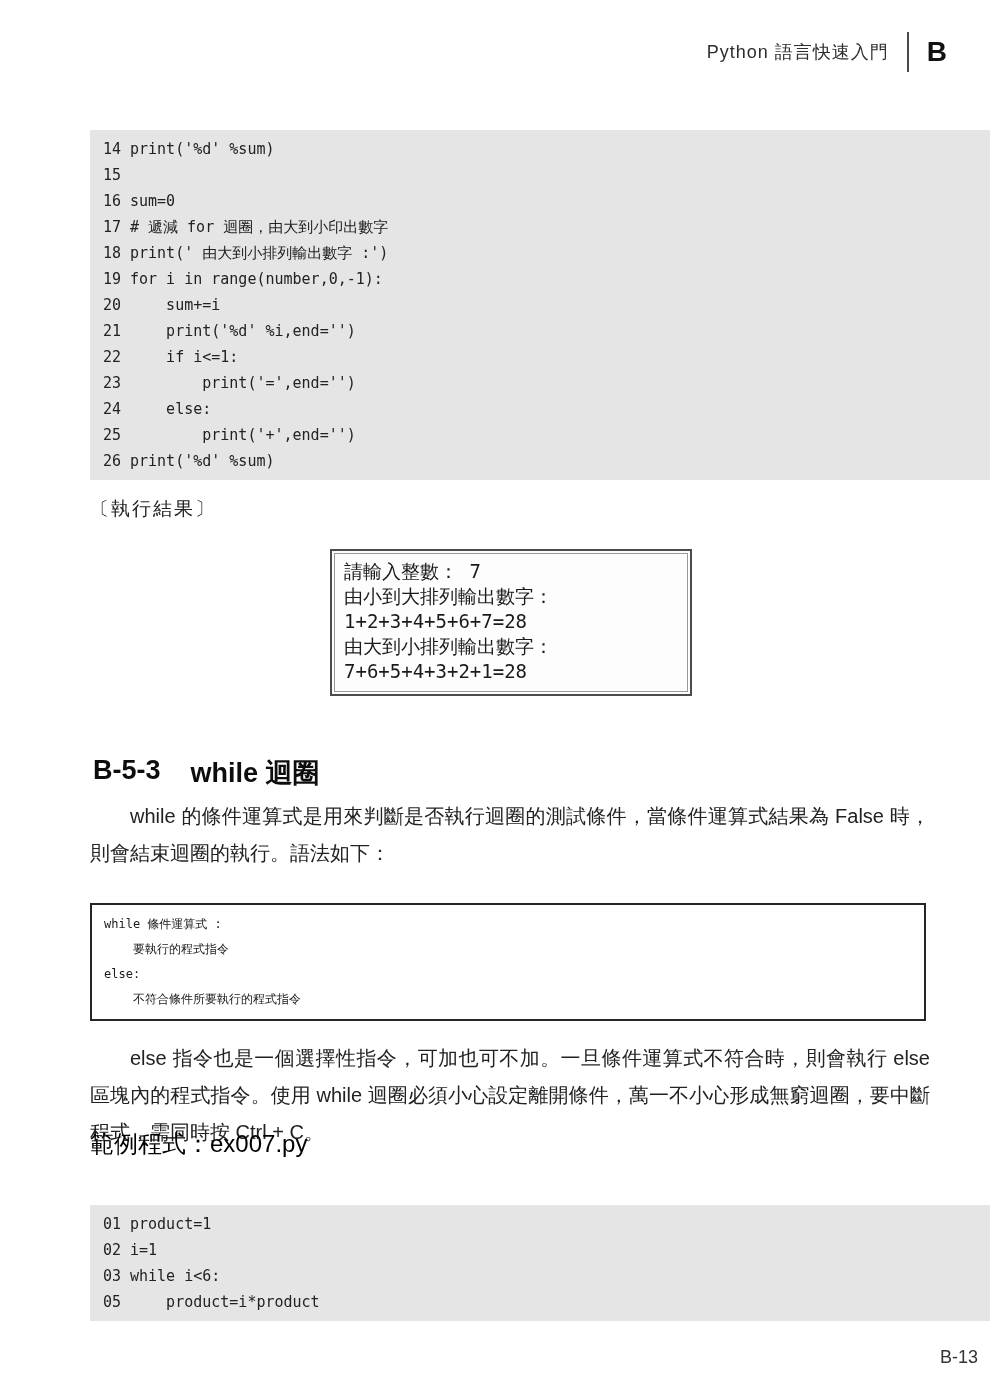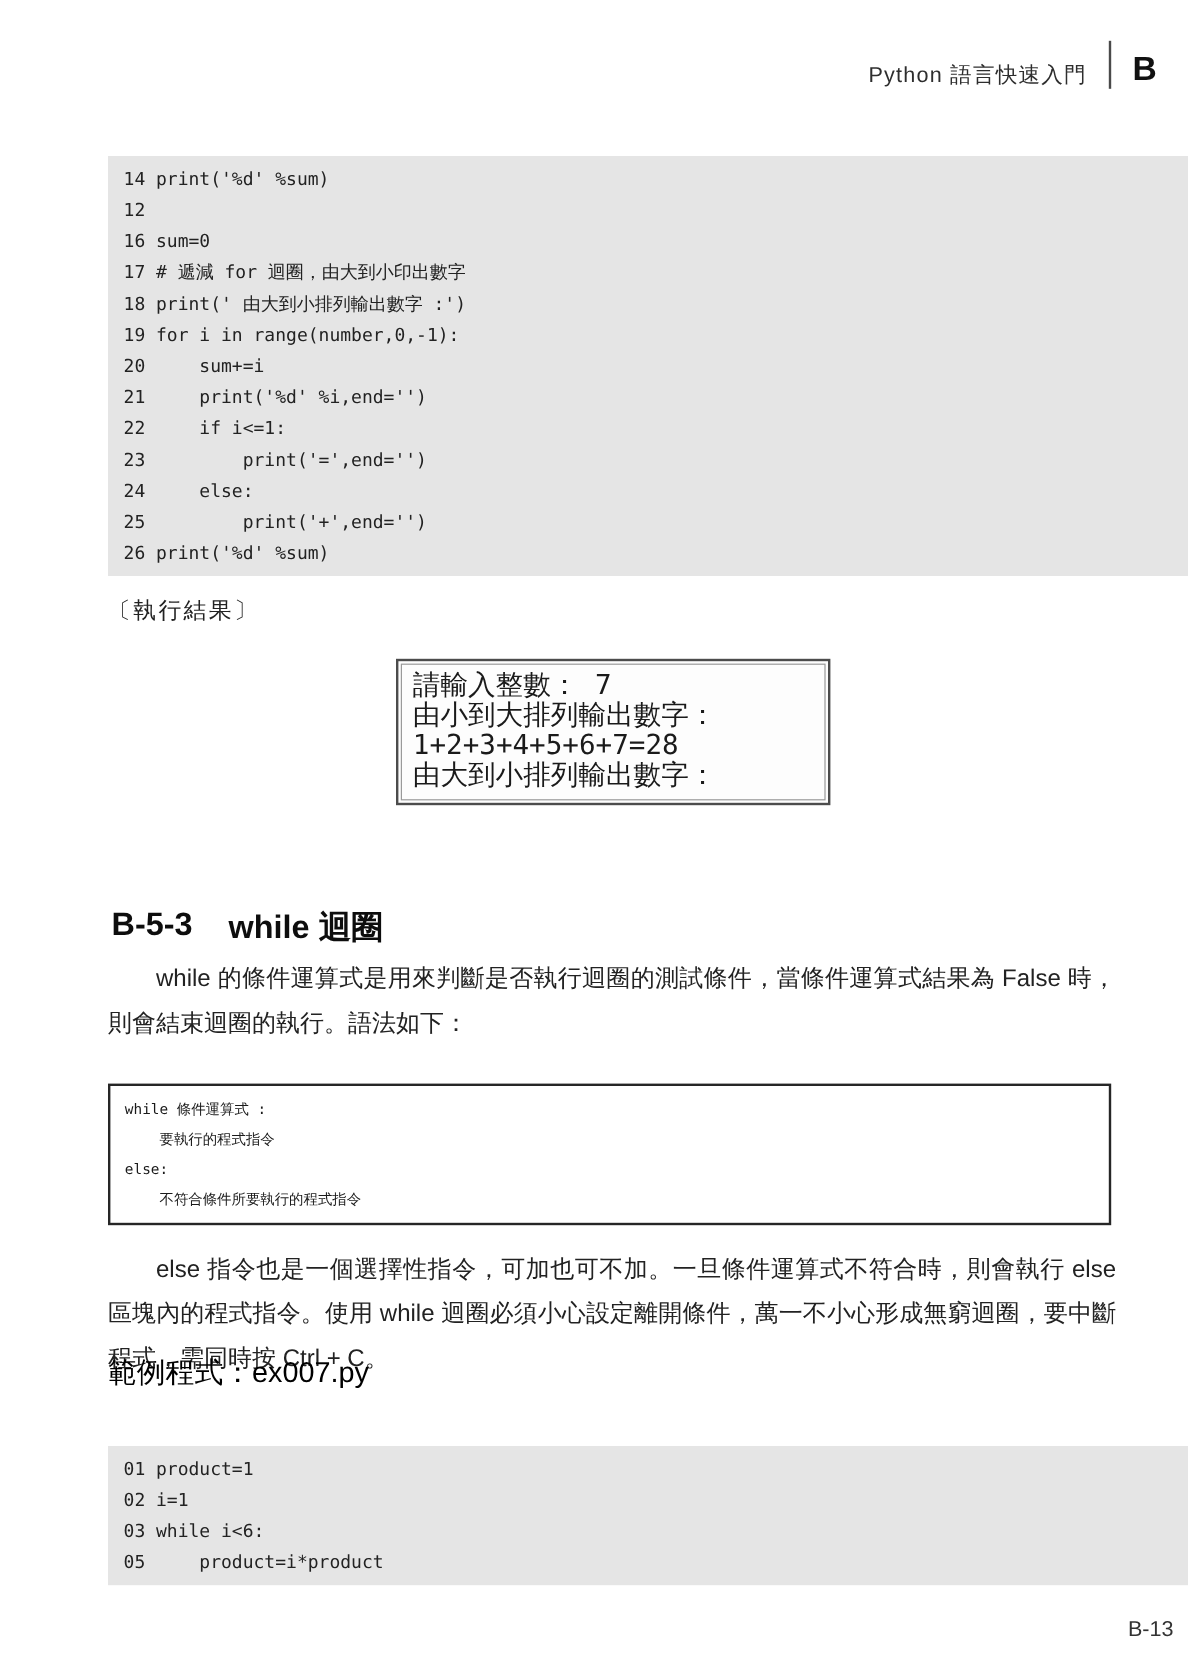--- a/index.html
+++ b/index.html
@@ -8,22 +8,22 @@
     position:relative;
     width:1000px; height:1393px;
     background:#ffffff;
     font-family:"Liberation Sans","DejaVu Sans",sans-serif;
     color:#1e1e1e;
     overflow:hidden;
   }
 
   
   .header {
-    position:absolute; top:30px; right:36px;
-    display:flex; align-items:flex-end; gap:18px;
+    position:absolute; top:30px; right:53px;
+    display:flex; align-items:center; gap:18px;
     height:44px;
   }
   .header-title { font-size:18px; color:#2e2e2e; letter-spacing:1px; }
   .header-divider { width:2px; height:40px; background:#4a4a4a; }
   .header-letter { font-size:28px; font-weight:bold; color:#111; }
 
   
   .code-block {
     position:absolute; left:90px; width:900px;
     background:#e5e5e5;
@@ -47,21 +47,21 @@
   .console-box {
     position:absolute; left:330px; top:549px; width:362px;
     border:2px solid #4c4c4c; background:#fdfdfd;
   }
   .console-inner {
     margin:2px; border:1px solid #9a9a9a;
     padding:5px 9px 7px 9px;
   }
   .console-line {
     font-family:"DejaVu Sans Mono","Liberation Mono",monospace;
-    font-size:23px; line-height:25px; color:#1a1a1a; white-space:pre;
+    font-size:19px; line-height:25px; color:#1a1a1a; white-space:pre;
   }
 
   
   .section-heading {
     position:absolute; left:93px; top:755px;
     font-size:27px; font-weight:bold; color:#0d0d0d;
     display:flex; gap:30px;
   }
 
   
@@ -106,21 +106,21 @@
     <span class="header-divider"></span>
     <span class="header-letter">B</span>
   </div>
 
   <div class="code-block code-top">
     <div class="code-line">
         <span class="ln">14</span>
         <span class="cd">print('%d' %sum)</span>
       </div>
     <div class="code-line">
-        <span class="ln">12</span>
+        <span class="ln">15</span>
         <span class="cd"></span>
       </div>
     <div class="code-line">
         <span class="ln">16</span>
         <span class="cd">sum=0</span>
       </div>
     <div class="code-line">
         <span class="ln">17</span>
         <span class="cd"># 遞減 for 迴圈，由大到小印出數字</span>
       </div>
@@ -163,20 +163,21 @@
   </div>
 
   <div class="result-label">〔執行結果〕</div>
 
   <div class="console-box">
     <div class="console-inner">
       <div class="console-line">請輸入整數： 7</div>
       <div class="console-line">由小到大排列輸出數字：</div>
       <div class="console-line">1+2+3+4+5+6+7=28</div>
       <div class="console-line">由大到小排列輸出數字：</div>
+      <div class="console-line">7+6+5+4+3+2+1=28</div>
     </div>
   </div>
 
   <div class="section-heading">
     <span>B-5-3</span>
     <span>while 迴圈</span>
   </div>
 
   <p class="para para-1">while 的條件運算式是用來判斷是否執行迴圈的測試條件，當條件運算式結果為 False 時，則會結束迴圈的執行。語法如下：</p>
 

